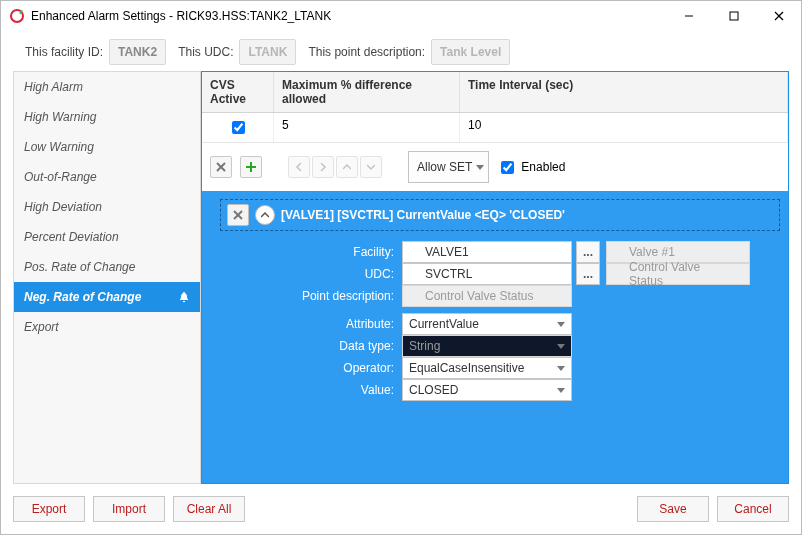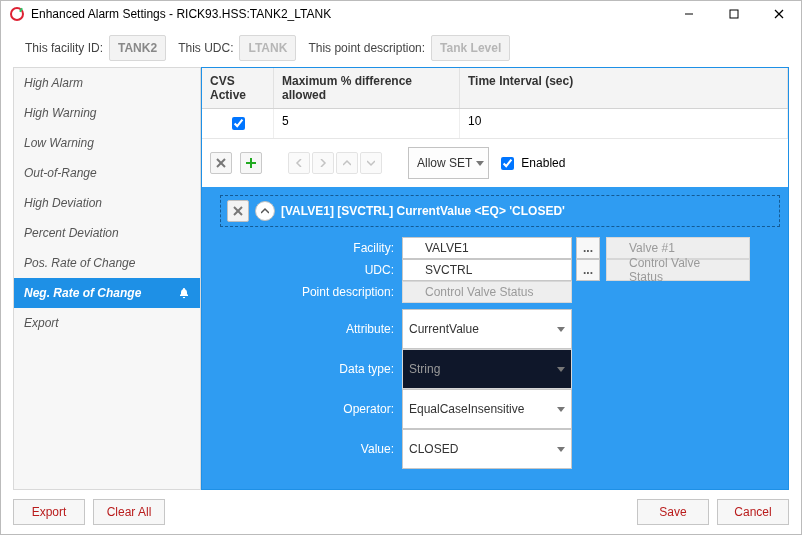--- a/index.html
+++ b/index.html
@@ -35,21 +35,21 @@
   .bluepanel { flex:1; margin:0 0 0 0; background:#2f9cf2; padding:8px 8px 20px 10px; display:flex; flex-direction:column;}
   .exprrow { display:flex; align-items:center; gap:6px; border:1px dashed #145b95; padding:4px 6px; background:#2f9cf2;}
   .squarebtn { width:22px; height:22px; background:#f3f3f3; border:1px solid #bfbfbf; display:flex; align-items:center; justify-content:center; border-radius:2px;}
   .circlebtn { width:20px; height:20px; background:#fff; border:1px solid #bfbfbf; display:flex; align-items:center; justify-content:center; border-radius:50%;}
   .exprtext { color:#fff; font-weight:700;}
   .formarea { padding:10px 30px 0 60px; display:grid; grid-template-columns: 130px 170px 28px 150px; align-items:center;}
   .lbl { text-align:right; padding-right:8px; color:#fff;}
   .txt { height:22px; border:1px solid #c7c7c7; background:#fff; padding:0 22px; display:flex; align-items:center; color:#333;}
   .txt.readonly { background:#eeeeee; color:#9a9a9a; border-color:#d7d7d7;}
   .dots { width:24px; height:22px; border:1px solid #c7c7c7; background:#f8f8f8; display:flex; align-items:center; justify-content:center; margin-left:4px; font-weight:700; color:#555;}
-  .dd { height:40px; border:1px solid #c7c7c7; background:#fff; display:flex; align-items:center; justify-content:space-between; padding:0 6px; color:#333;}
+  .dd { height:22px; border:1px solid #c7c7c7; background:#fff; display:flex; align-items:center; justify-content:space-between; padding:0 6px; color:#333;}
   .dd.readonly { background:#0f172a; color:#9a9a9a; border-color:#d7d7d7;}
   .caret-down { width:0;height:0;border-left:4px solid transparent;border-right:4px solid transparent;border-top:5px solid #777;}
   .footer { height:50px; display:flex; align-items:center; padding:0 12px; gap:8px;}
   .footer .spacer{ flex:1;}
   .btn { height:26px; min-width:72px; padding:0 12px; border:1px solid #c6c6c6; background:#f7f7f7; display:flex; align-items:center; justify-content:center; color:#b91c1c; cursor:default;}
   input[type=checkbox]{ width:13px; height:13px;}
 </style>
 </head>
 <body>
 
@@ -252,19 +252,20 @@
             </div>
           <div></div>
             <div></div>
         </div>
       </div>
     </div>
   </div>
 
   <div class="footer">
     <div class="btn">Export</div>
+    <div class="btn">Import</div>
     <div class="btn">Clear All</div>
     <div class="spacer"></div>
     <div class="btn">Save</div>
     <div class="btn">Cancel</div>
   </div>
 
 </div>
 
 </body></html>

